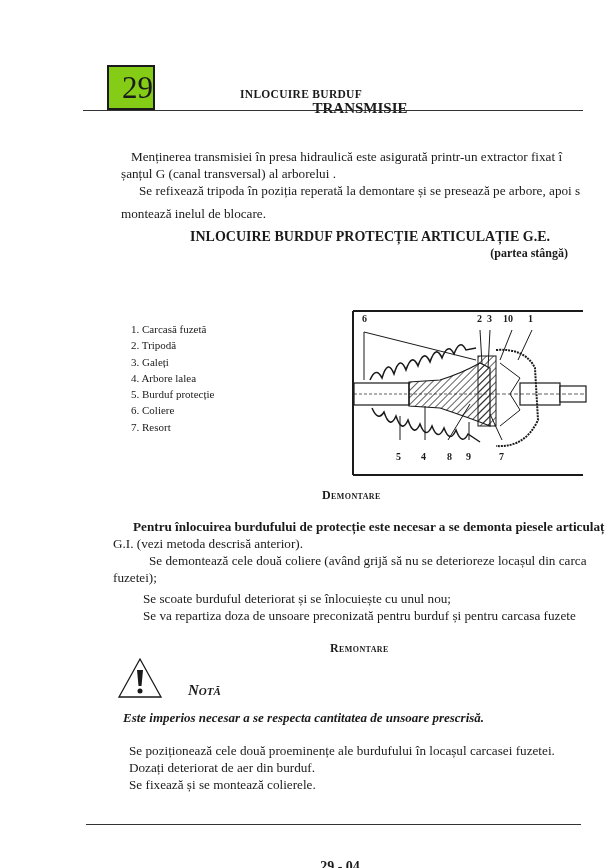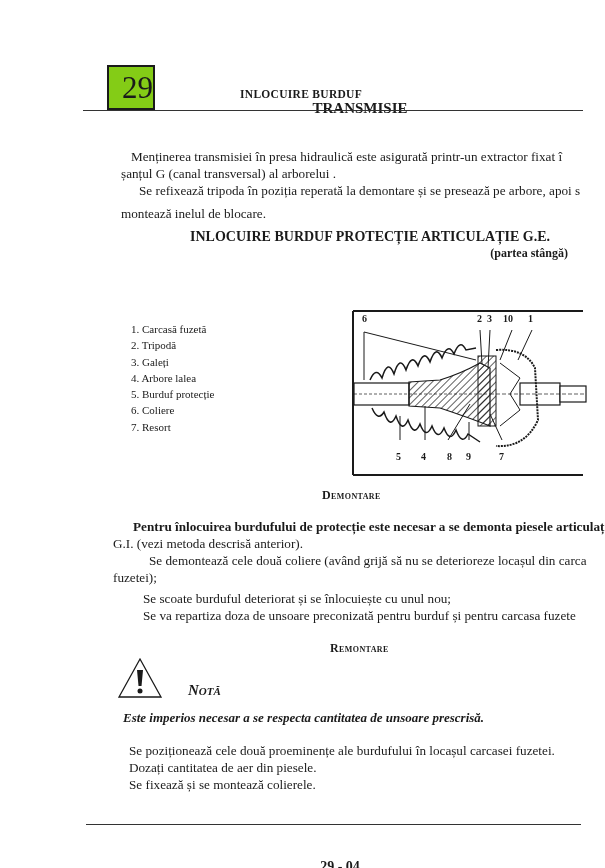--- a/index.html
+++ b/index.html
@@ -127,17 +127,17 @@
 
 <svg class="abs warn-icon" viewBox="0 0 46 42" xmlns="http://www.w3.org/2000/svg">
   <polygon points="23,2 44,40 2,40" fill="#fff" stroke="#1a1a1a" stroke-width="1.3"></polygon>
   <path d="M20 13 L26 13 L24.5 29 L21.5 29 Z" fill="#1a1a1a"></path>
   <circle cx="23" cy="34" r="2.5" fill="#1a1a1a"></circle>
 </svg>
 <div class="abs note-label">Notă</div>
 <div class="abs note-text">Este imperios necesar a se respecta cantitatea de unsoare prescrisă.</div>
 
 <div class="abs para" style="left:129px; top:742px;">Se poziționează cele două proeminențe ale burdufului în locașul carcasei fuzetei.</div>
-<div class="abs para" style="left:129px; top:759px;">Dozați cantitatea de aer din piesele.</div>
+<div class="abs para" style="left:129px; top:759px;">Dozați deteriorat de aer din burduf.</div>
 <div class="abs para" style="left:129px; top:776px;">Se fixează și se montează colierele.</div>
 
 <div class="abs footer-rule"></div>
 <div class="abs page-number">29 - 04</div>
 
 </body></html>

